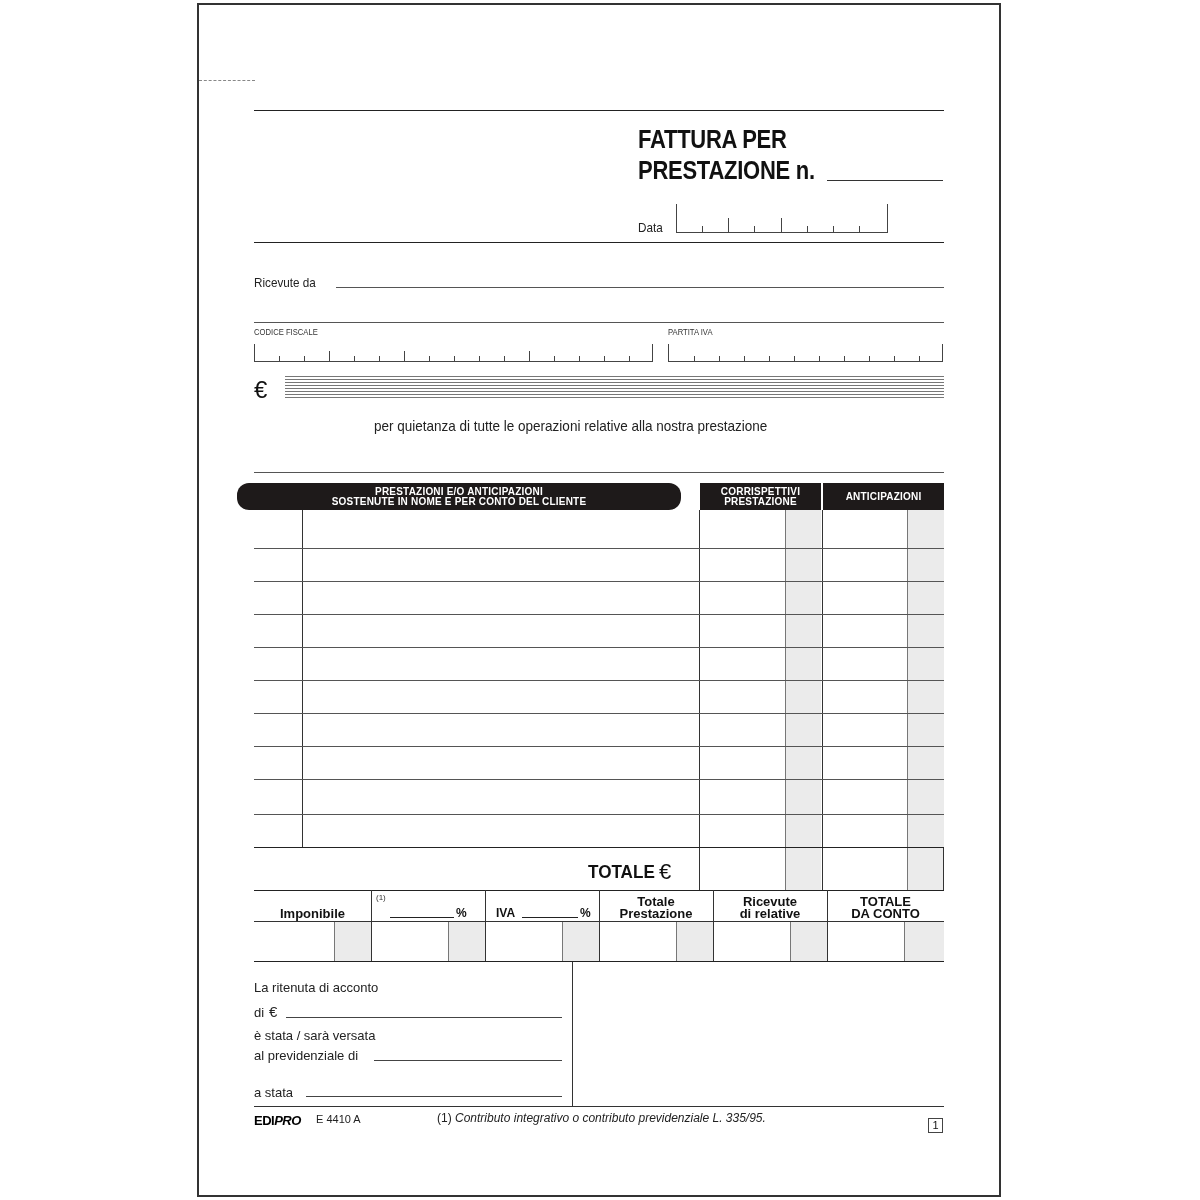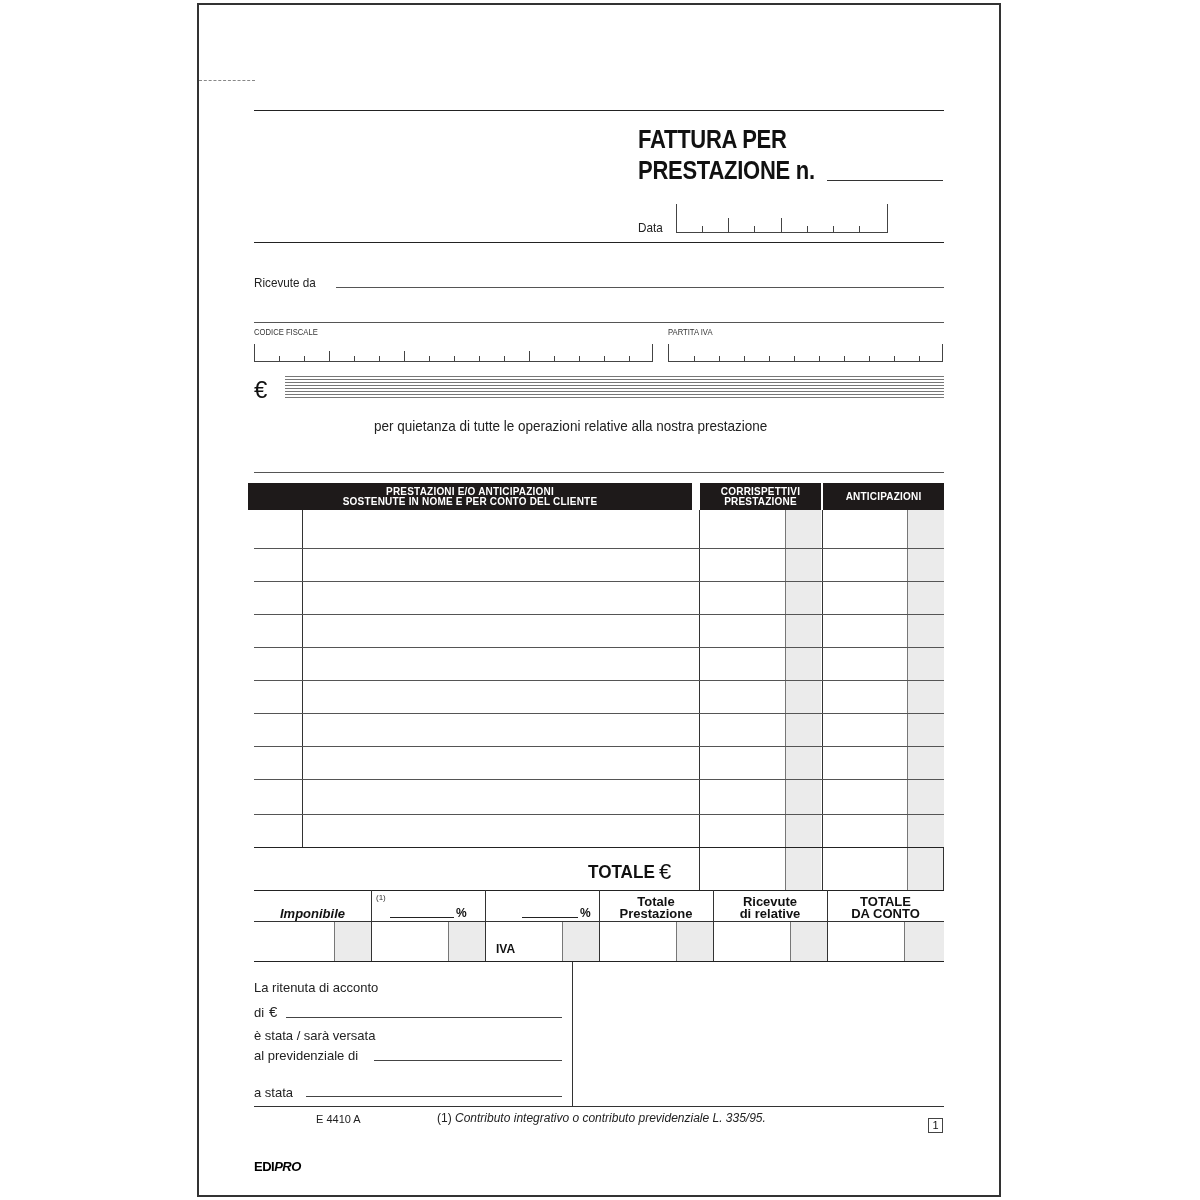--- a/index.html
+++ b/index.html
@@ -39,21 +39,21 @@
   
   .sum-head { position: absolute; top: 893px; height: 29px; font-weight: bold; font-size: 13px; line-height: 12px; text-align: center; color: #111; display: flex; flex-direction: column; justify-content: flex-end; padding-bottom: 2px; transform-origin: center; }
   .sup1 { position: absolute; left: 376px; top: 893px; font-size: 8px; color: #333; }
   .pct-line { position: absolute; border-top: 1px solid #222; }
   .pct { position: absolute; font-size: 12px; color: #111; font-weight: bold; }
 
   
   .bl-text { position: absolute; font-size: 13px; color: #222; white-space: nowrap; }
   .bl-line { position: absolute; border-top: 1px solid #444; }
 
-  .footer-logo { position: absolute; left: 254px; top: 1159px; font-weight: bold; font-size: 13px; color: #000; font-style: italic; letter-spacing: -0.5px; }
+  .footer-logo { position: absolute; left: 254px; top: 1113px; font-weight: bold; font-size: 13px; color: #000; font-style: italic; letter-spacing: -0.5px; }
   .footer-logo b { font-style: normal; font-weight: 900; }
   .footer-code { position: absolute; left: 316px; top: 1113px; font-size: 11px; color: #222; }
   .footer-note { position: absolute; left: 437px; top: 1111px; font-size: 12px; color: #222; }
   .footer-note i { font-style: italic; }
   .page-box { position: absolute; left: 928px; top: 1118px; width: 15px; height: 15px; border: 1px solid #444; font-size: 11px; text-align: center; line-height: 13px; color: #111; }
 </style>
 </head>
 <body>
 
 <div class="sheet"></div>
@@ -117,21 +117,21 @@
   <div class="tick" style="left:250px;height:5px;"></div>
 </div>
 
 <div class="euro-big">€</div>
 <div class="amount-lines"></div>
 
 <div class="quietanza">per quietanza di tutte le operazioni relative alla nostra prestazione</div>
 
 <div class="hline thin" style="left:254px;top:472px;width:690px;"></div>
 
-<div class="tbl-head" style="left:248px;width:444px;">
+<div class="tbl-head" style="left:237px;width:444px;border-radius:12px;">
   <span>PRESTAZIONI E/O ANTICIPAZIONI</span>
   <span>SOSTENUTE IN NOME E PER CONTO DEL CLIENTE</span>
 </div>
 <div class="tbl-head" style="left:700px;width:121px;">
   <span>CORRISPETTIVI</span>
   <span>PRESTAZIONE</span>
 </div>
 <div class="tbl-head" style="left:823px;width:121px;">
   <span>ANTICIPAZIONI</span>
 </div>
@@ -160,28 +160,28 @@
 
 <div class="totale">TOTALE</div>
 <div class="totale-euro">€</div>
 
 <div class="vline" style="left:371px;top:890px;height:71px;"></div>
 <div class="vline" style="left:485px;top:890px;height:71px;"></div>
 <div class="vline" style="left:599px;top:890px;height:71px;"></div>
 <div class="vline" style="left:713px;top:890px;height:71px;"></div>
 <div class="vline" style="left:827px;top:890px;height:71px;"></div>
 
-<div class="sum-head" style="left:254px;width:117px;font-style:italic;">
+<div class="sum-head" style="left:254px;width:117px;">
   <span>Imponibile</span>
 </div>
 <div class="sup1">(1)</div>
 <div class="pct-line" style="left:390px;top:917px;width:64px;"></div>
 <div class="pct" style="left:456px;top:906px;">%</div>
 
-<div class="pct" style="left:496px;top:906px;margin-top:36px;">IVA</div>
+<div class="pct" style="left:496px;top:906px;">IVA</div>
 <div class="pct-line" style="left:522px;top:917px;width:56px;"></div>
 <div class="pct" style="left:580px;top:906px;">%</div>
 
 <div class="sum-head" style="left:599px;width:114px;">
   <span>Totale</span>
   <span>Prestazione</span>
 </div>
 <div class="sum-head" style="left:713px;width:114px;">
   <span>Ricevute</span>
   <span>di relative</span>

